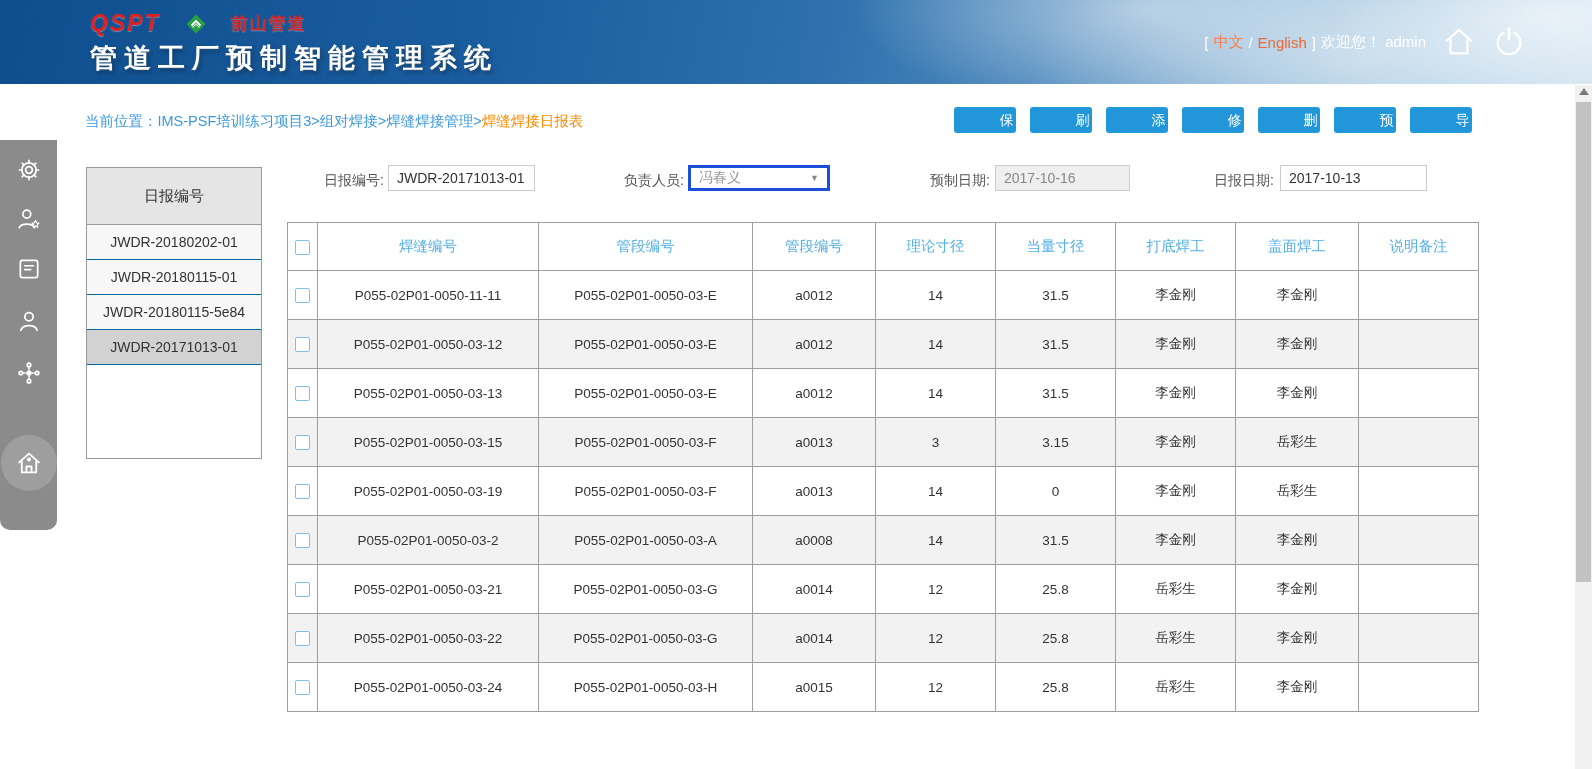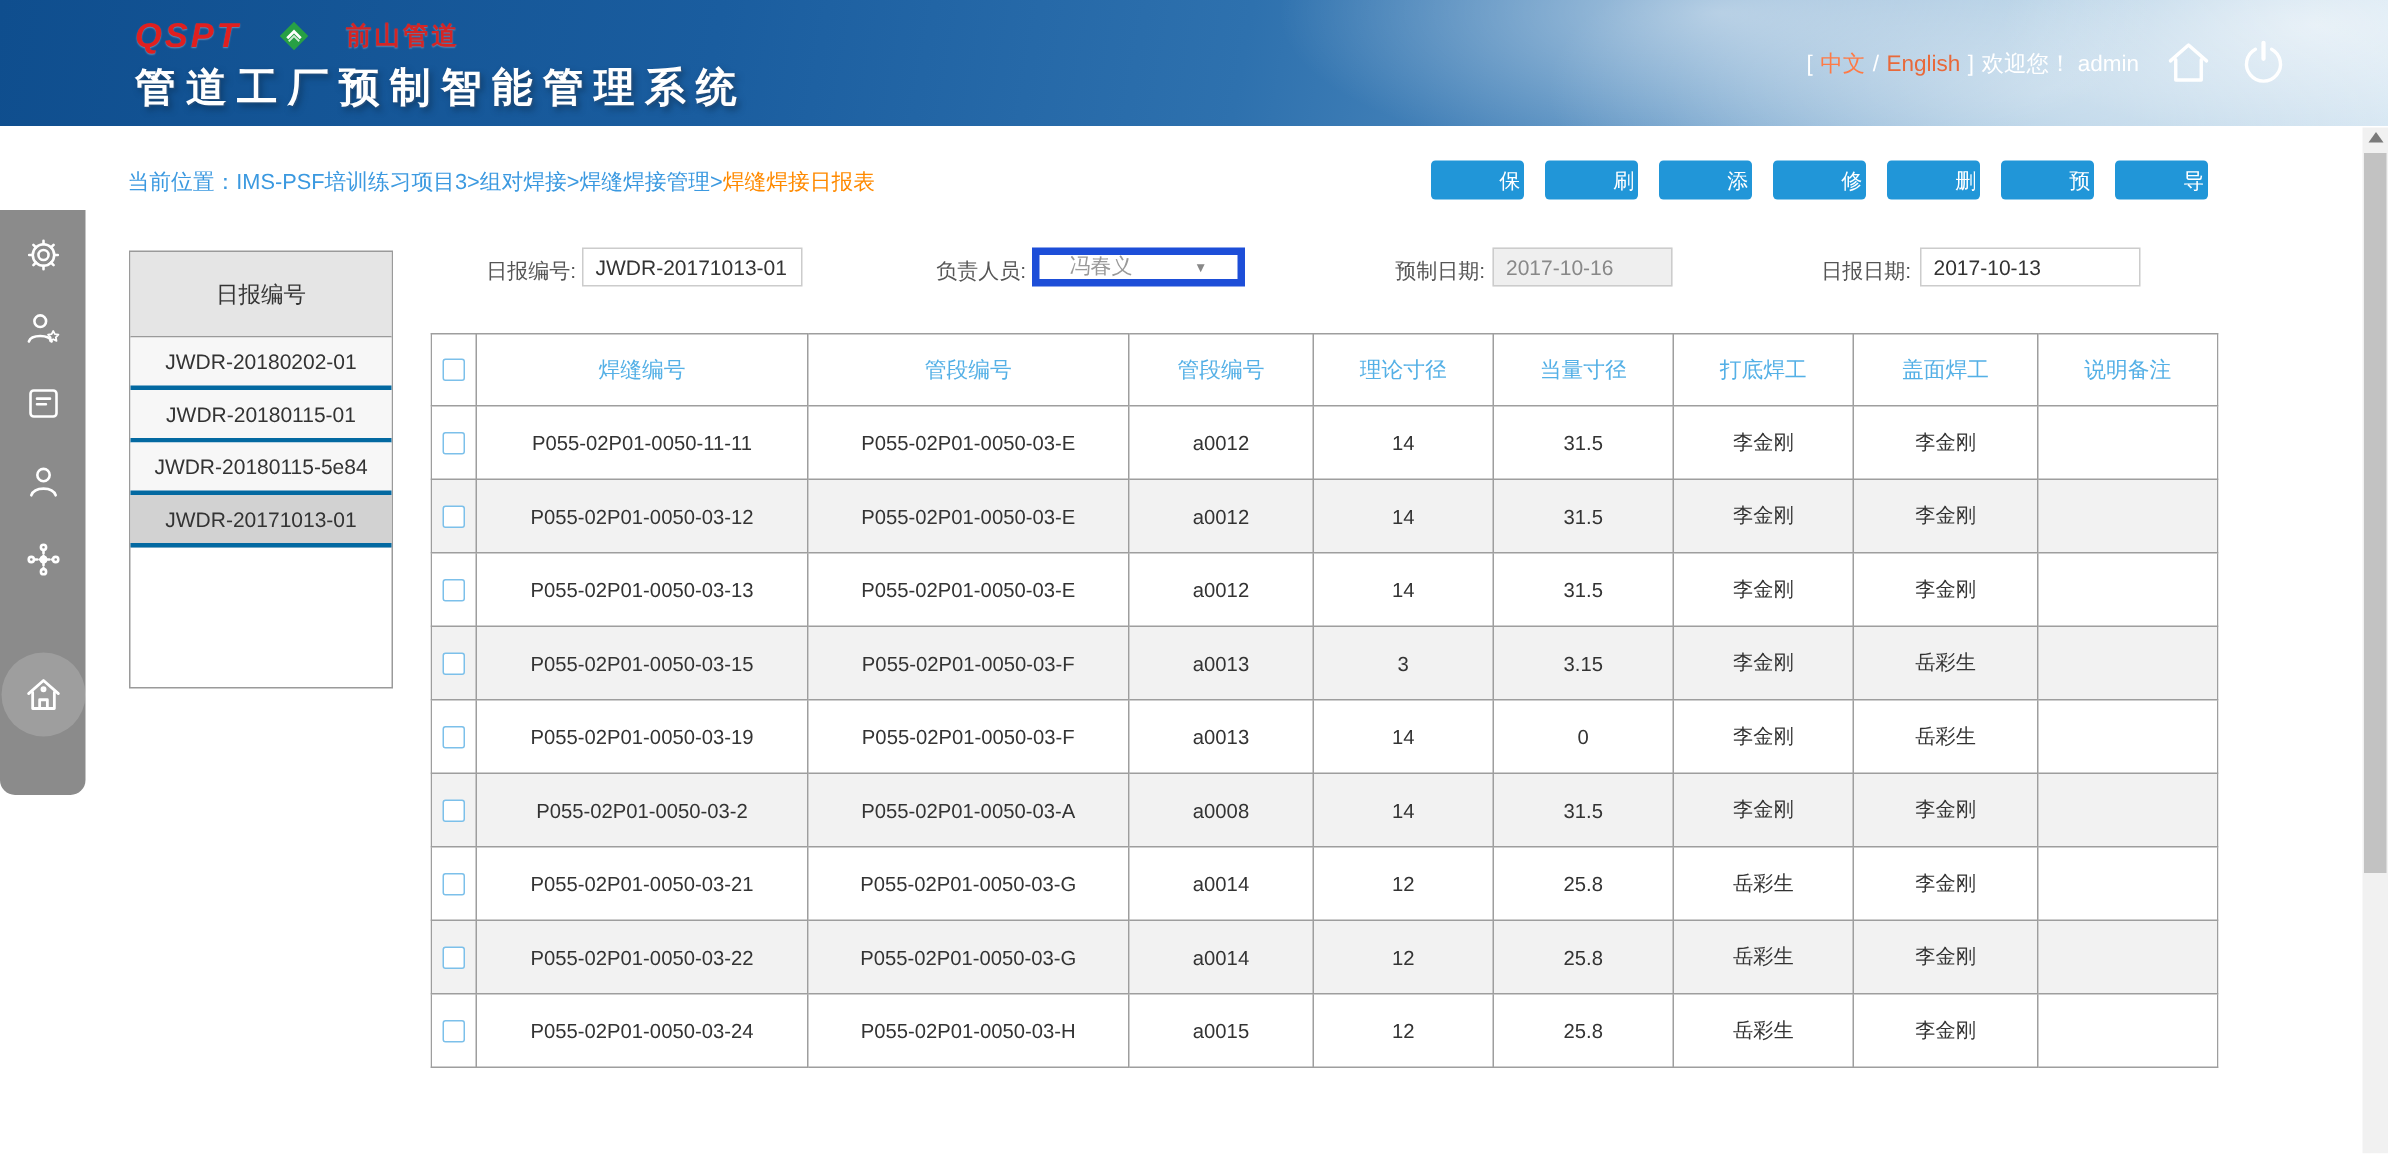--- a/index.html
+++ b/index.html
@@ -44,32 +44,32 @@
   .rail-icon { position:absolute; left:50%; transform:translateX(-50%); width:26px; height:26px; cursor:pointer; }
   .rail-home-circle { position:absolute; left:50%; transform:translateX(-50%); top:295px; width:56px; height:56px;
     border-radius:50%; background:rgba(255,255,255,.17); display:flex; align-items:center; justify-content:center;
     cursor:pointer; }
 
   
   .report-panel { position:absolute; left:86px; top:167px; width:176px; height:292px;
     border:1px solid #9a9a9a; background:#fff; }
   .report-panel-header { height:57px; background:#e5e5e5; border-bottom:1px solid #9a9a9a;
     display:flex; align-items:center; justify-content:center; font-size:15px; color:#333; }
-  .report-item { height:35px; border-bottom:3px solid #0369a1; background:#f7f7f7;
+  .report-item { height:35px; border-bottom:1px solid #0369a1; background:#f7f7f7;
     display:flex; align-items:center; justify-content:center; font-size:14px; color:#333; cursor:pointer; }
   .report-item.selected { background:#d2d2d2; }
 
   
   .form-label { position:absolute; top:168px; height:24px; line-height:24px; font-size:14px; color:#555;
     text-align:right; }
   .form-input { position:absolute; top:165px; height:26px; border:1px solid #ccc; background:#fff;
     font-size:14px; color:#333; padding:0 8px; font-family:inherit; }
   .form-input.disabled { background:#efefef; color:#888; }
-  .form-select { position:absolute; top:165px; height:26px; border:5px solid #1d4ed8; background:#fff;
-    font-size:14px; color:#999; padding:0 20px; display:flex; align-items:center; justify-content:space-between;
+  .form-select { position:absolute; top:165px; height:26px; border:3px solid #1d4ed8; background:#fff;
+    font-size:14px; color:#999; padding:0 8px; display:flex; align-items:center; justify-content:space-between;
     cursor:pointer; }
   .sel-arrow { color:#888; font-size:9px; }
 
   
   .table-wrap { position:absolute; left:287px; top:222px; width:1192px; height:547px; overflow:hidden; }
   table.grid { border-collapse:collapse; table-layout:fixed; width:1191px; }
   table.grid th, table.grid td { border:1px solid #9e9e9e; text-align:center; overflow:hidden; white-space:nowrap; }
   table.grid th { height:48px; font-weight:normal; font-size:14.5px; color:#54b0e6; background:#fff; }
   table.grid td { height:49px; font-size:13.5px; color:#333; }
   table.grid tbody tr:nth-child(even) td { background:#f2f2f2; }
@@ -184,21 +184,21 @@
 <div class="form-label" style="left:300px;width:84px">日报编号:</div>
 <input class="form-input" style="left: 388px; width: 147px;" value="JWDR-20171013-01">
 
 <div class="form-label" style="left:600px;width:84px">负责人员:</div>
 <div class="form-select" style="left:688px;width:142px">
   <span>冯春义</span>
   <span class="sel-arrow">▼</span>
 </div>
 
 <div class="form-label" style="left:906px;width:84px">预制日期:</div>
-<input class="form-input disabled" style="left: 995px; width: 120px;" readonly="" value="2017-10-16">
+<input class="form-input disabled" style="left: 995px; width: 135px;" readonly="" value="2017-10-16">
 
 <div class="form-label" style="left:1190px;width:84px">日报日期:</div>
 <input class="form-input" style="left: 1280px; width: 147px;" value="2017-10-13">
 
 <div class="table-wrap">
   <table class="grid">
     <colgroup id="grid-cols">
         <col style="width: 30px;">
         <col style="width: 221px;">
         <col style="width: 214px;">

